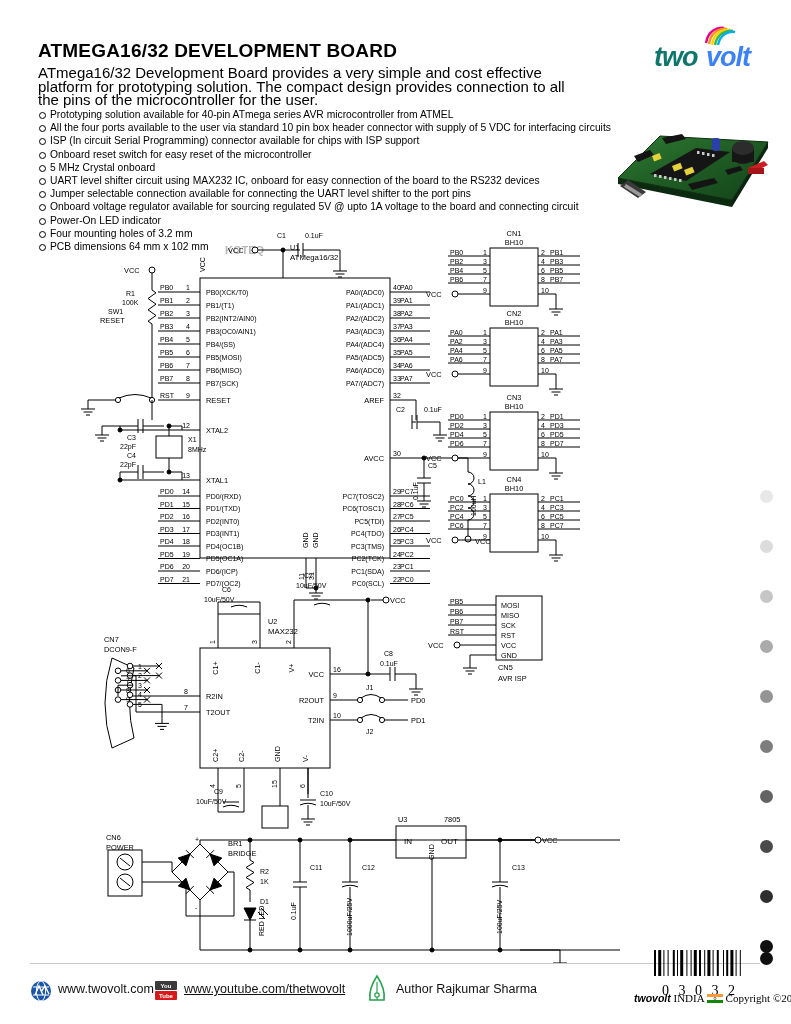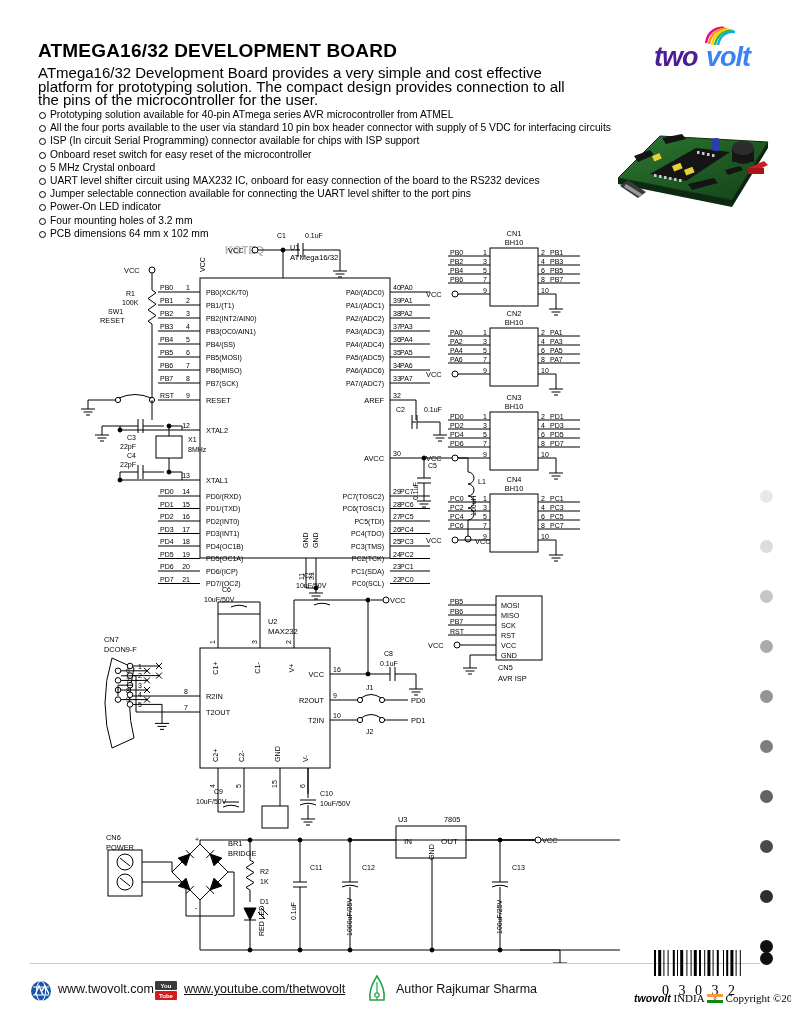--- a/index.html
+++ b/index.html
@@ -12,21 +12,21 @@
   #title{position:absolute;left:38px;top:40px;font-size:19px;font-weight:bold;letter-spacing:.2px;}
   #intro{position:absolute;left:38px;top:66px;width:535px;font-size:15px;line-height:13.5px;}
   #features{position:absolute;left:38px;top:108px;width:600px;font-size:10.3px;line-height:13.2px;}
   #features .f{position:relative;padding-left:12px;white-space:nowrap;}
   #features .f:before{content:"";position:absolute;left:1px;top:4px;width:5px;height:5px;
       border:1px solid #000;border-radius:50%;}
 
   
   #logo{position:absolute;left:654px;top:26px;width:120px;height:46px;}
   #logo .word{position:absolute;left:0;top:16px;font-size:27px;font-weight:bold;font-style:italic;letter-spacing:-1px;}
-  #logo .w1{color:#4c1d95;}
+  #logo .w1{color:#0f766e;}
   #logo .w2{color:#3b82f6;left:52px;}
   #logo .swirl{position:absolute;left:48px;top:0px;width:34px;height:20px;}
 
   
   #pcb{position:absolute;left:600px;top:112px;width:180px;height:106px;}
 
   
   .dot{position:absolute;left:760px;width:13px;height:13px;border-radius:50%;}
 
   
@@ -49,20 +49,21 @@
   <div id="title">ATMEGA16/32 DEVELOPMENT BOARD</div>
   <div id="intro">ATmega16/32 Development Board provides a very simple and cost effective platform for prototyping solution.   The compact design provides connection to all the pins of the microcontroller for the user.</div>
   <div id="features">
       <div class="f">Prototyping solution available for 40-pin ATmega series AVR microcontroller from ATMEL</div>
       <div class="f">All the four ports available to the user via standard 10 pin box header connector with supply of 5 VDC for interfacing circuits</div>
       <div class="f">ISP (In circuit Serial Programming) connector available for chips with ISP support</div>
       <div class="f">Onboard reset switch for easy reset of the microcontroller</div>
       <div class="f">5 MHz Crystal onboard</div>
       <div class="f">UART level shifter circuit using MAX232 IC, onboard for easy connection of the board to the RS232 devices</div>
       <div class="f">Jumper selectable connection available for connecting the UART level shifter to the port pins</div>
+      <div class="f">Onboard voltage regulator available for sourcing regulated 5V @ upto 1A voltage to the board and connecting circuit</div>
       <div class="f">Power-On LED indicator</div>
       <div class="f">Four mounting holes of 3.2 mm</div>
       <div class="f">PCB dimensions 64 mm x 102 mm</div>
     </div>
 
   <div id="logo">
     <svg class="swirl" viewBox="0 0 34 20">
       <path d="M4 17 C6 4,16 1,22 2" stroke="#ec008c" stroke-width="2.4" fill="none"></path>
       <path d="M7 18 C9 5,19 2,25 3" stroke="#f7941e" stroke-width="2.4" fill="none"></path>
       <path d="M10 19 C12 6,22 3,28 4" stroke="#ffd200" stroke-width="2.4" fill="none"></path>

